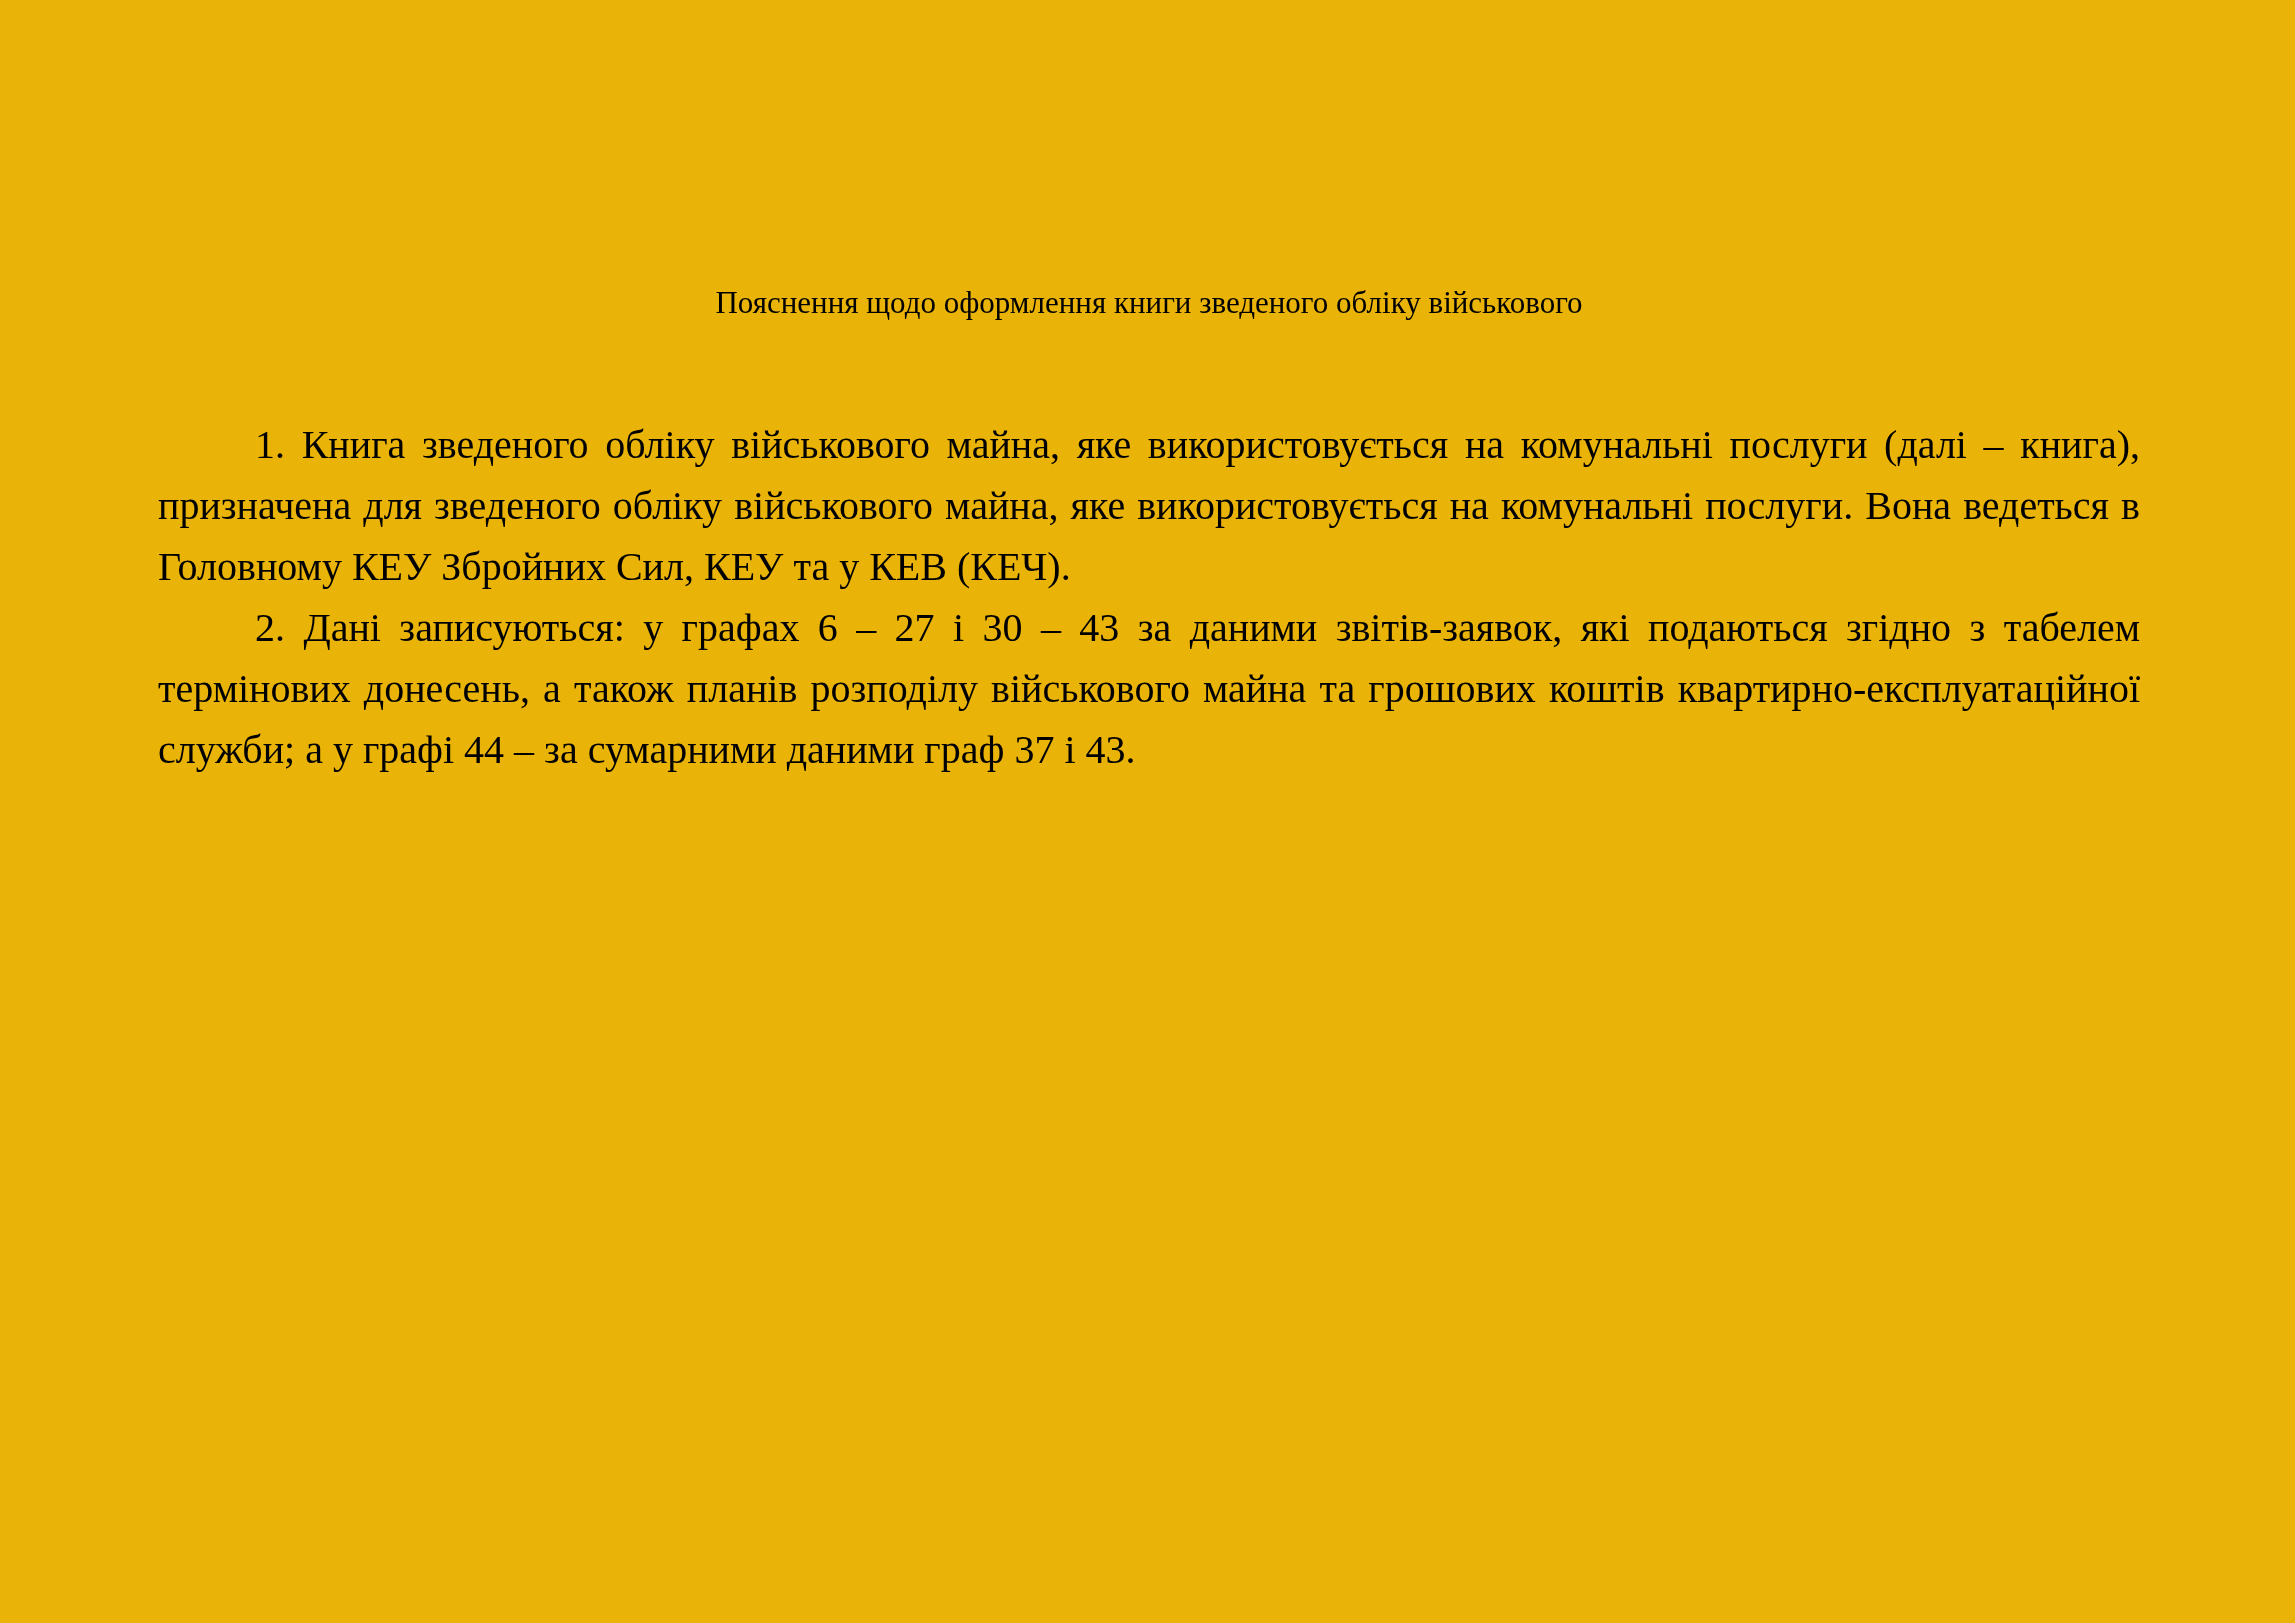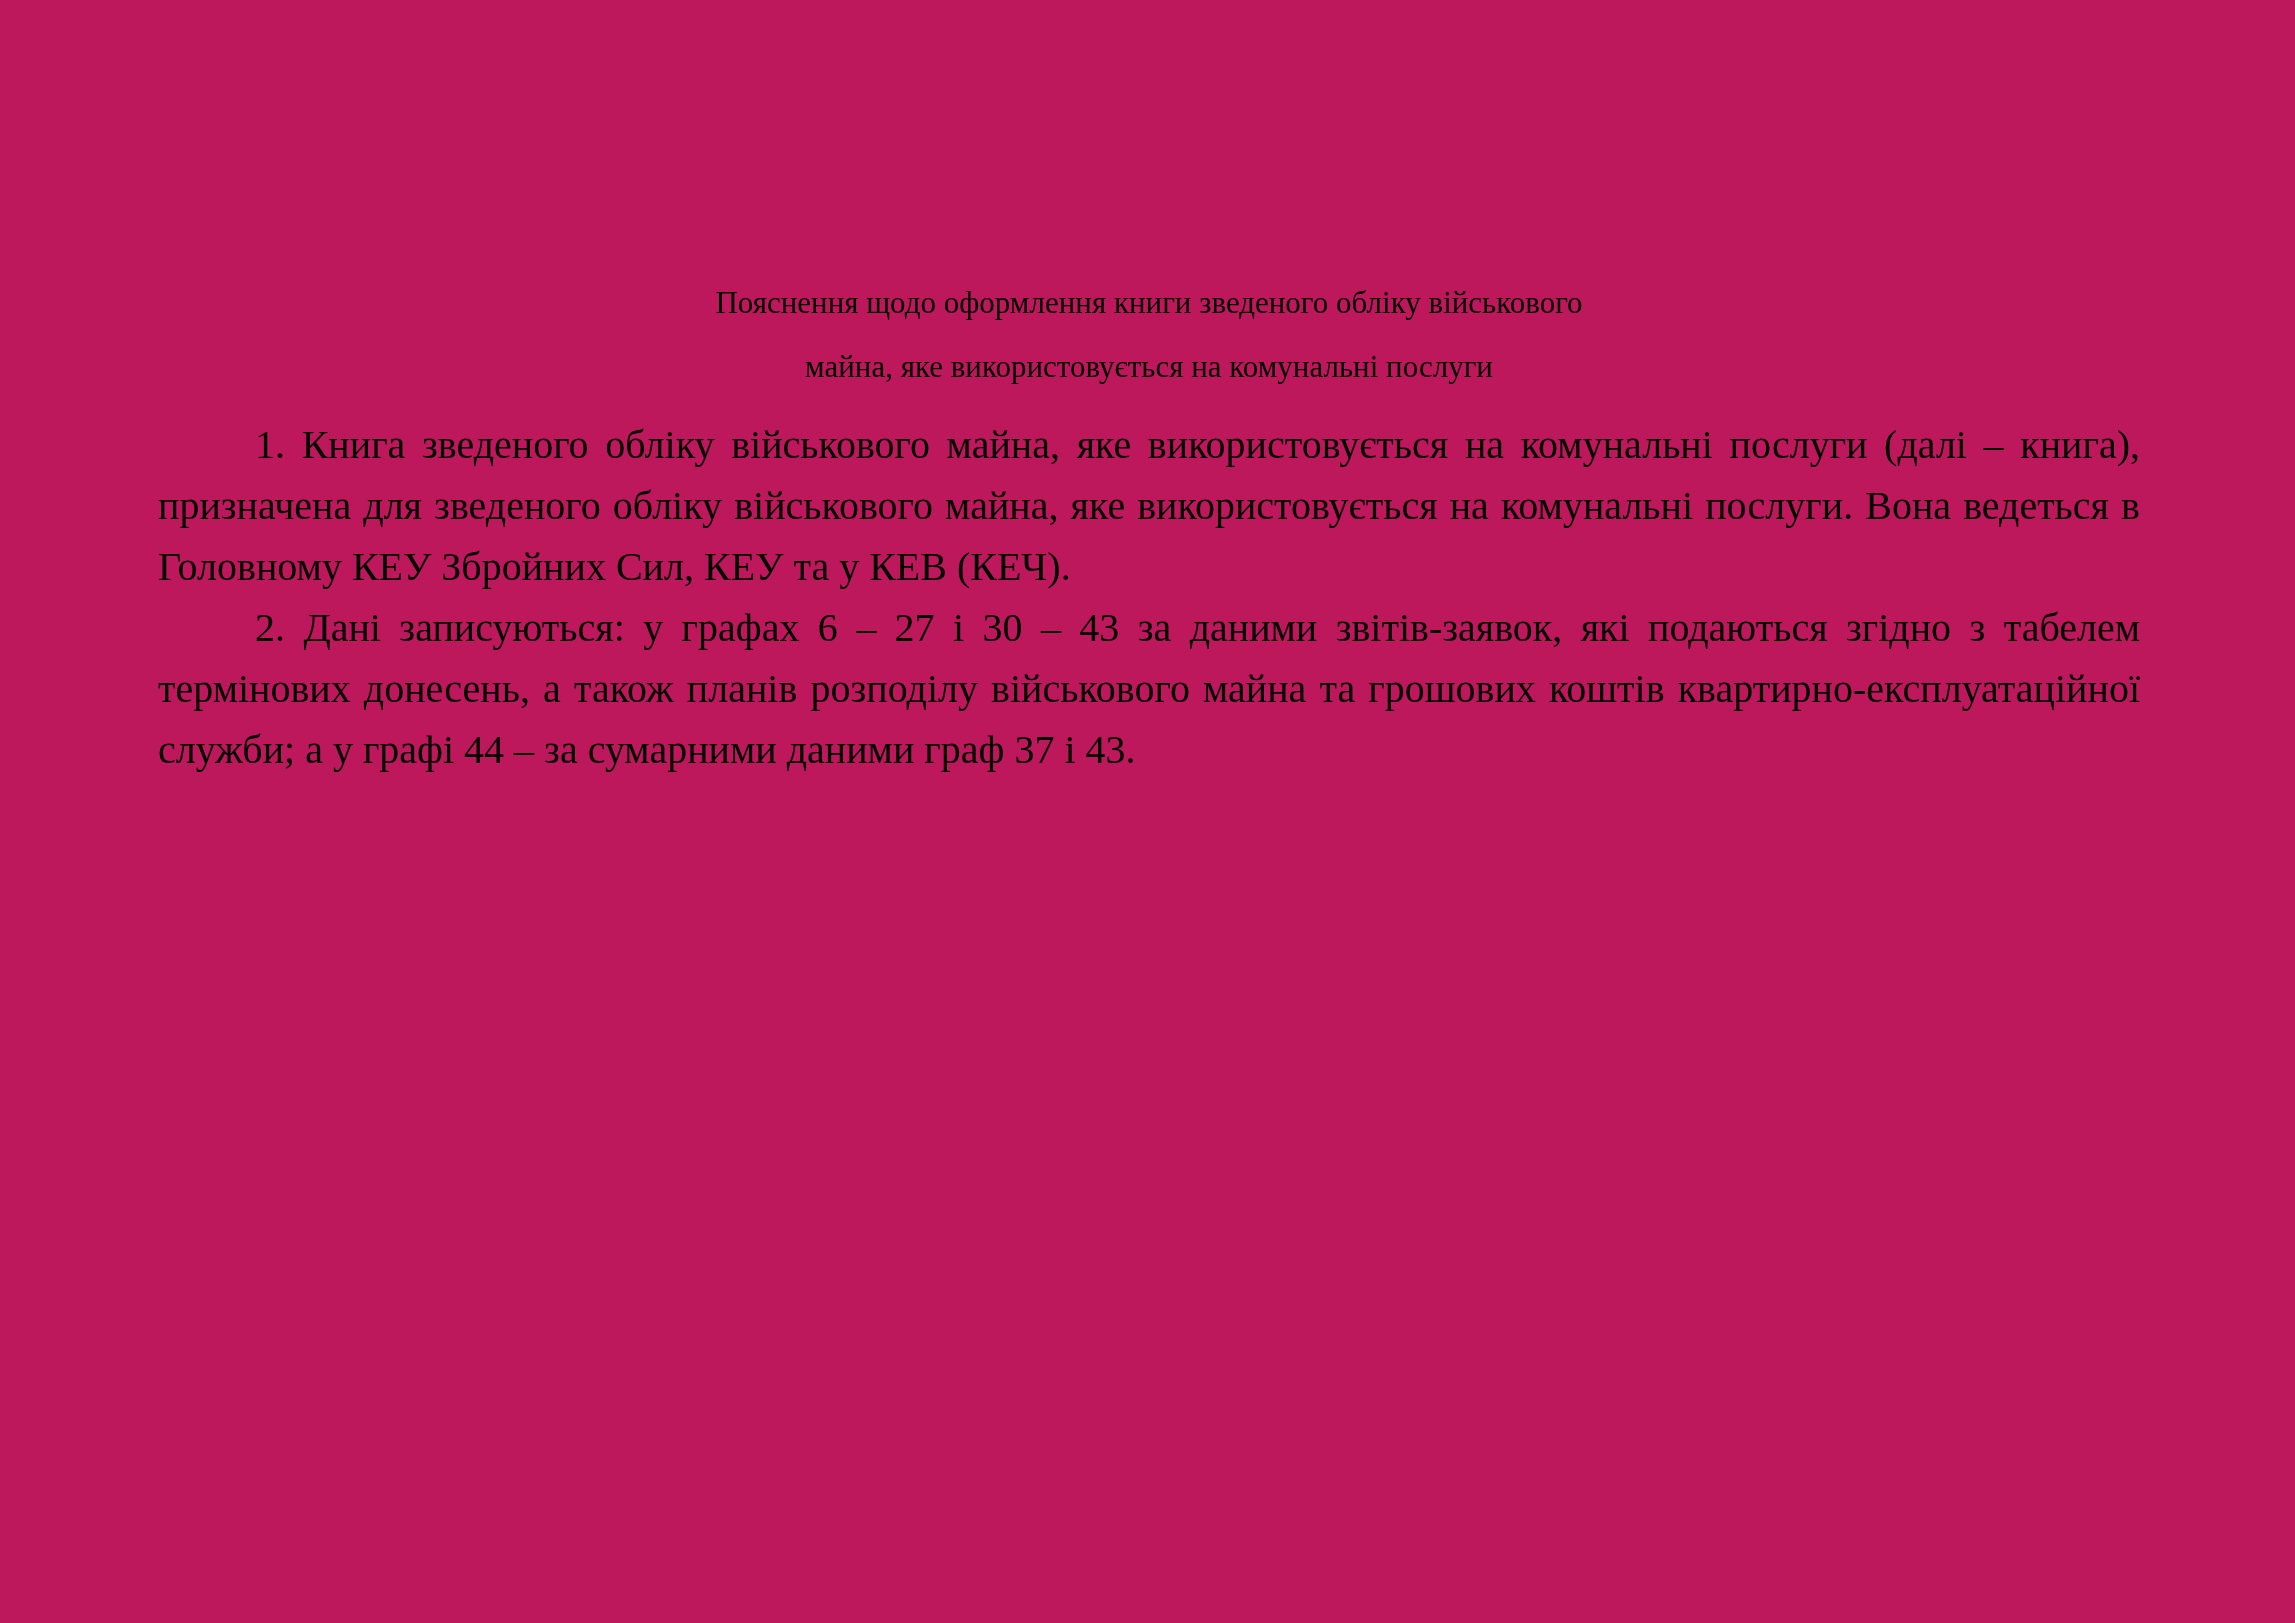--- a/index.html
+++ b/index.html
@@ -14,21 +14,21 @@
       overflow: hidden;
       font-family: "Liberation Serif", "DejaVu Serif", serif;
       color: #000000;
     }
     .page {
       position: absolute;
       left: 0;
       top: 0;
       width: 2296px;
       height: 1624px;
-      background: #be185d;
+      background: #eab308;
     }
     .title-block {
       position: absolute;
       left: 158px;
       width: 1982px;
       top: 271px;
       text-align: center;
       font-size: 31px;
       line-height: 64px;
     }
@@ -50,21 +50,20 @@
       text-indent: 97px;
       text-align: justify;
     }
   </style>
 </head>
 <body>
 
 <div class="page">
   <div class="title-block">
     <span class="title-line">Пояснення щодо оформлення книги зведеного обліку військового</span>
-    <span class="title-line">майна, яке використовується на комунальні послуги</span>
   </div>
 
   <div class="body-block">
     <p class="para">1. Книга зведеного обліку військового майна, яке використовується на комунальні послуги (далі – книга), призначена для зведеного обліку військового майна, яке використовується на комунальні послуги. Вона ведеться в Головному КЕУ Збройних Сил, КЕУ та у КЕВ (КЕЧ).</p>
     <p class="para">2. Дані записуються: у графах 6 – 27 і 30 – 43 за даними звітів-заявок, які подаються згідно з табелем термінових донесень, а також планів розподілу військового майна та грошових коштів квартирно-експлуатаційної служби; а у графі 44 – за сумарними даними граф 37 і 43.</p>
   </div>
 </div>
 
 
 </body></html>

